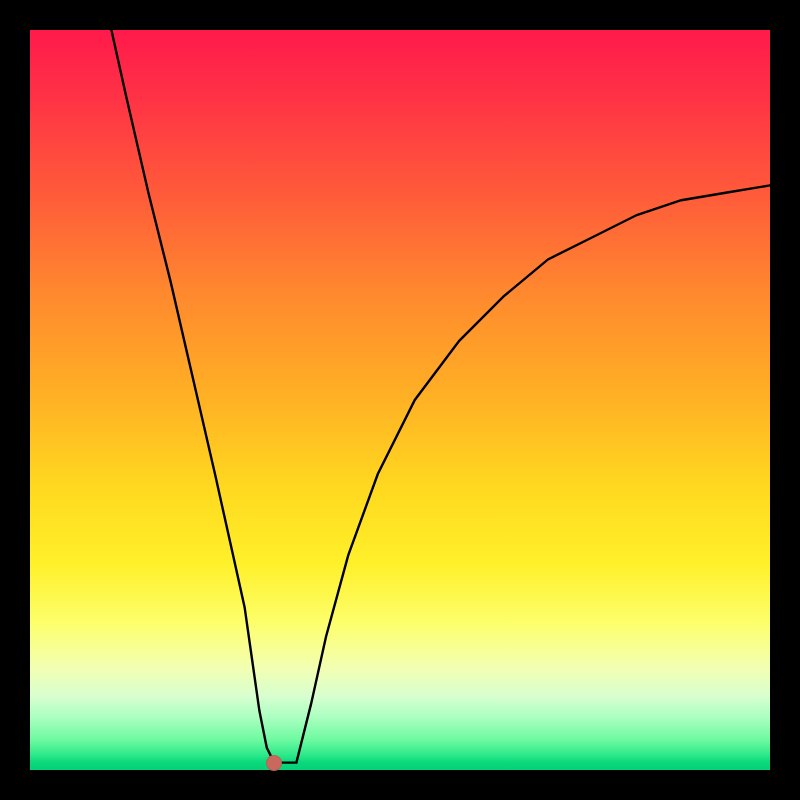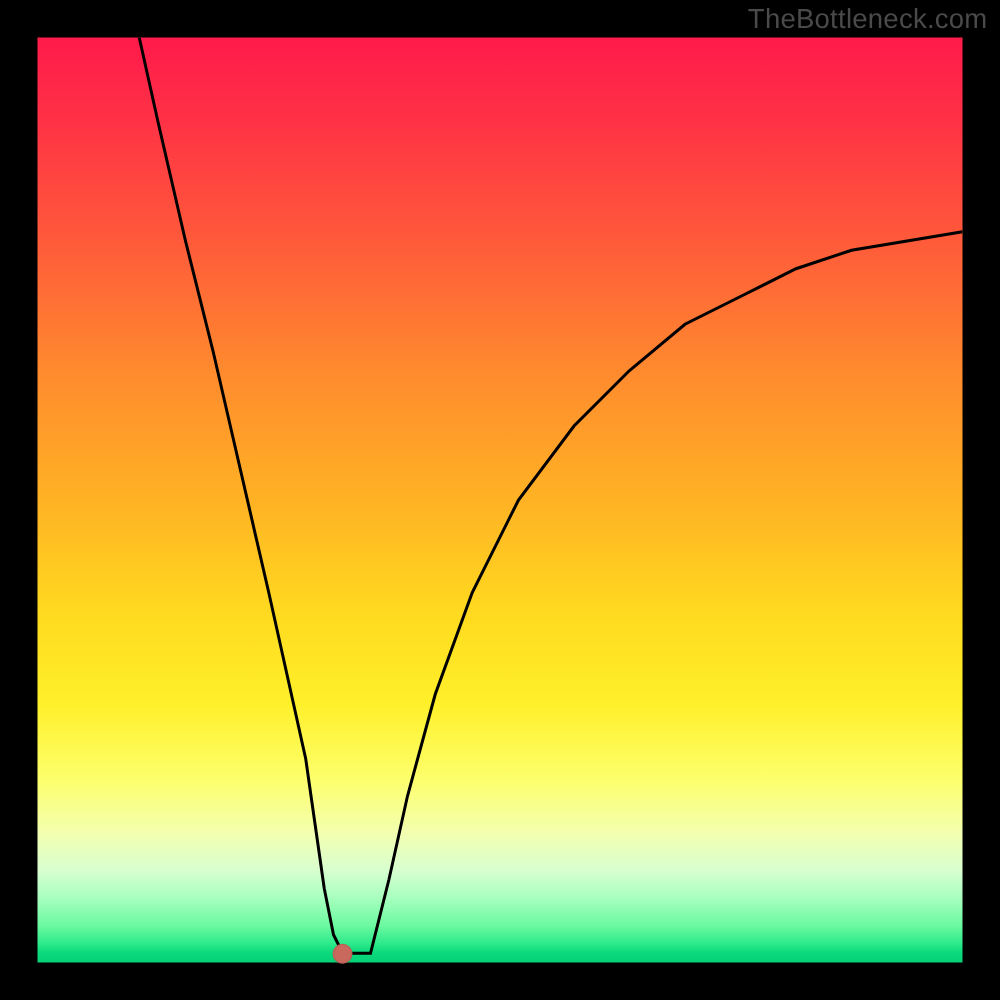--- a/index.html
+++ b/index.html
@@ -68,21 +68,20 @@
     top: 0;
     width: 740px;
     height: 740px;
     pointer-events: none;
   }
 </style>
 </head>
 <body>
 
 <div class="frame">
-  <div class="watermark">TheBottleneck.com</div>
 
   <div class="plot">
     <svg class="curve" viewBox="0 0 740 740" preserveAspectRatio="none">
       <path id="curve-path" fill="none" stroke-width="2.4" stroke-linecap="round" stroke="#000000" d="M81.4 0.0 L96.2 66.6 L118.4 162.8 L140.6 251.6 L162.8 347.8 L185.0 444.0 L199.8 510.6 L214.6 577.2 L222.0 629.0 L229.4 680.8 L236.8 717.8 L244.2 732.6 L251.6 732.6 L266.4 732.6 L281.2 673.4 L296.0 606.8 L318.2 525.4 L347.8 444.0 L384.8 370.0 L429.2 310.8 L473.6 266.4 L518.0 229.4 L562.4 207.2 L606.8 185.0 L651.2 170.2 L695.6 162.8 L740.0 155.4"></path>
     </svg>
     <div id="marker-dot" class="dot" style="left: 244.2px; top: 732.6px; background: rgb(201, 105, 94);"></div>
   </div>
 </div>
 
 </body></html>

